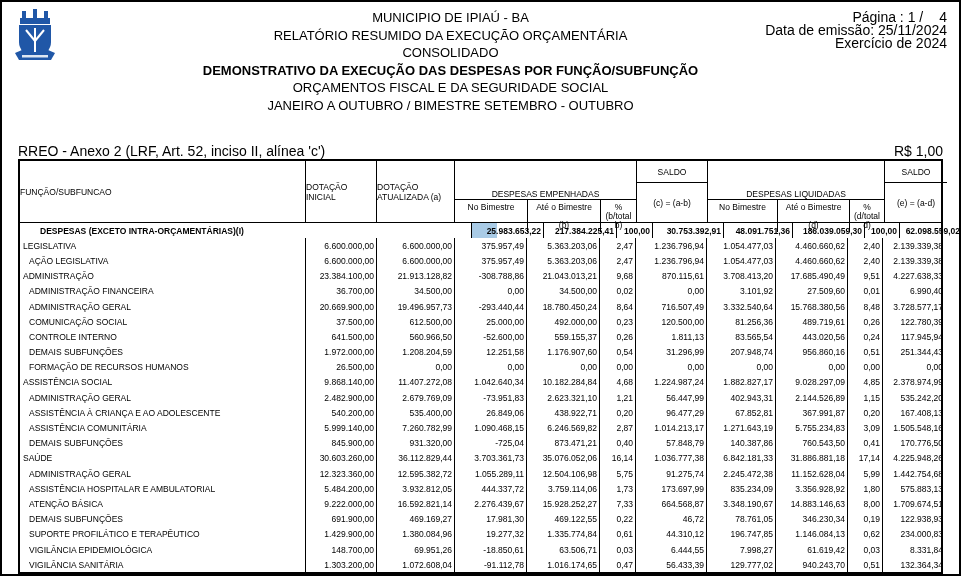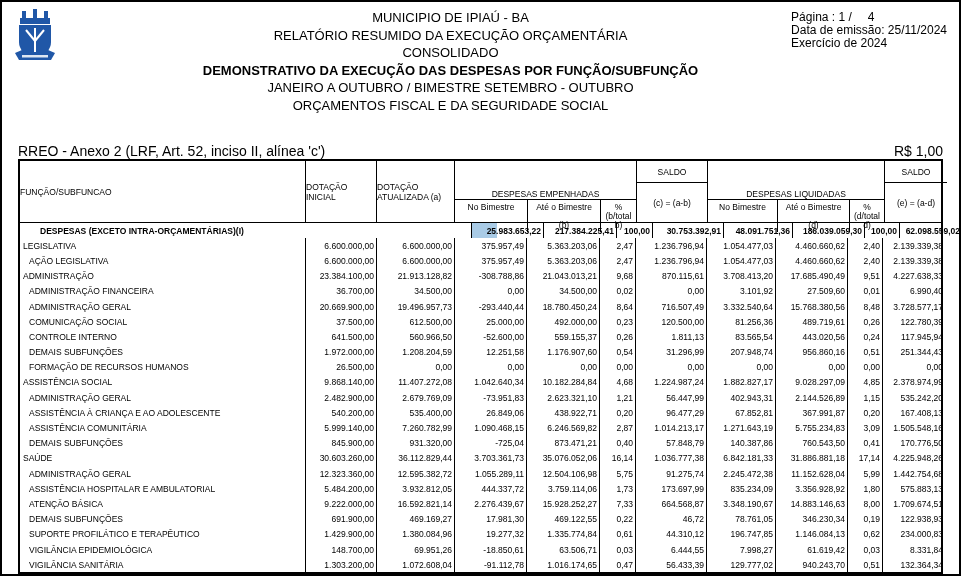--- a/index.html
+++ b/index.html
@@ -5,21 +5,21 @@
   * { margin:0; padding:0; box-sizing:border-box; }
   html,body { width:961px; height:576px; background:#fff; }
   body { font-family:"Liberation Sans", sans-serif; color:#000; }
   .page { position:relative; width:961px; height:576px; border:2px solid #000; background:#fff; overflow:hidden; }
 
   
   .logo { position:absolute; left:12px; top:6px; width:42px; height:58px; }
   .titles { position:absolute; top:7px; left:0; right:60px; text-align:center; }
   .titles div { font-size:13px; line-height:17.5px; white-space:nowrap; }
   .titles .bold { font-weight:bold; }
-  .meta { position:absolute; top:9px; right:12px; font-size:12px; line-height:13px;margin-left:41px; }
+  .meta { position:absolute; top:9px; right:12px; text-align:right; font-size:14px; line-height:13px;margin-left:41px; }
   .pg-num { display:inline-block; margin-left:16px; }
 
   .anexo { position:absolute; top:141px; left:16px; right:16px; display:flex; justify-content:space-between; font-size:14px; }
 
   
   .table { position:absolute; top:157px; left:16px; right:16px; border:2px solid #000; background:#fff; }
 
   
   .c1{flex:0 0 285px;} .c2{flex:0 0 71px;} .c3{flex:0 0 78px;}
   .c4{flex:0 0 72px;} .c5{flex:0 0 73px;} .c6{flex:0 0 36px;}
@@ -68,22 +68,22 @@
       <path d="M30 22 l-9 11"></path>
     </g>
     <rect x="8" y="47" width="26" height="2.5" fill="#ffffff" opacity="0.85"></rect>
   </svg>
 
   <div class="titles">
     <div>MUNICIPIO DE IPIAÚ - BA</div>
     <div>RELATÓRIO RESUMIDO DA EXECUÇÃO ORÇAMENTÁRIA</div>
     <div>CONSOLIDADO</div>
     <div class="bold">DEMONSTRATIVO DA EXECUÇÃO DAS DESPESAS POR FUNÇÃO/SUBFUNÇÃO</div>
+    <div>ORÇAMENTOS FISCAL E DA SEGURIDADE SOCIAL</div>
     <div>JANEIRO A OUTUBRO / BIMESTRE SETEMBRO - OUTUBRO</div>
-    <div>ORÇAMENTOS FISCAL E DA SEGURIDADE SOCIAL</div>
   </div>
 
   <div class="meta">
     <div><span>Página : 1 /</span><span class="pg-num">4</span></div>
     <div>Data de emissão: 25/11/2024</div>
     <div>Exercício de 2024</div>
   </div>
 
   <div class="anexo">
     <span>RREO - Anexo 2 (LRF, Art. 52, inciso II, alínea 'c')</span>

